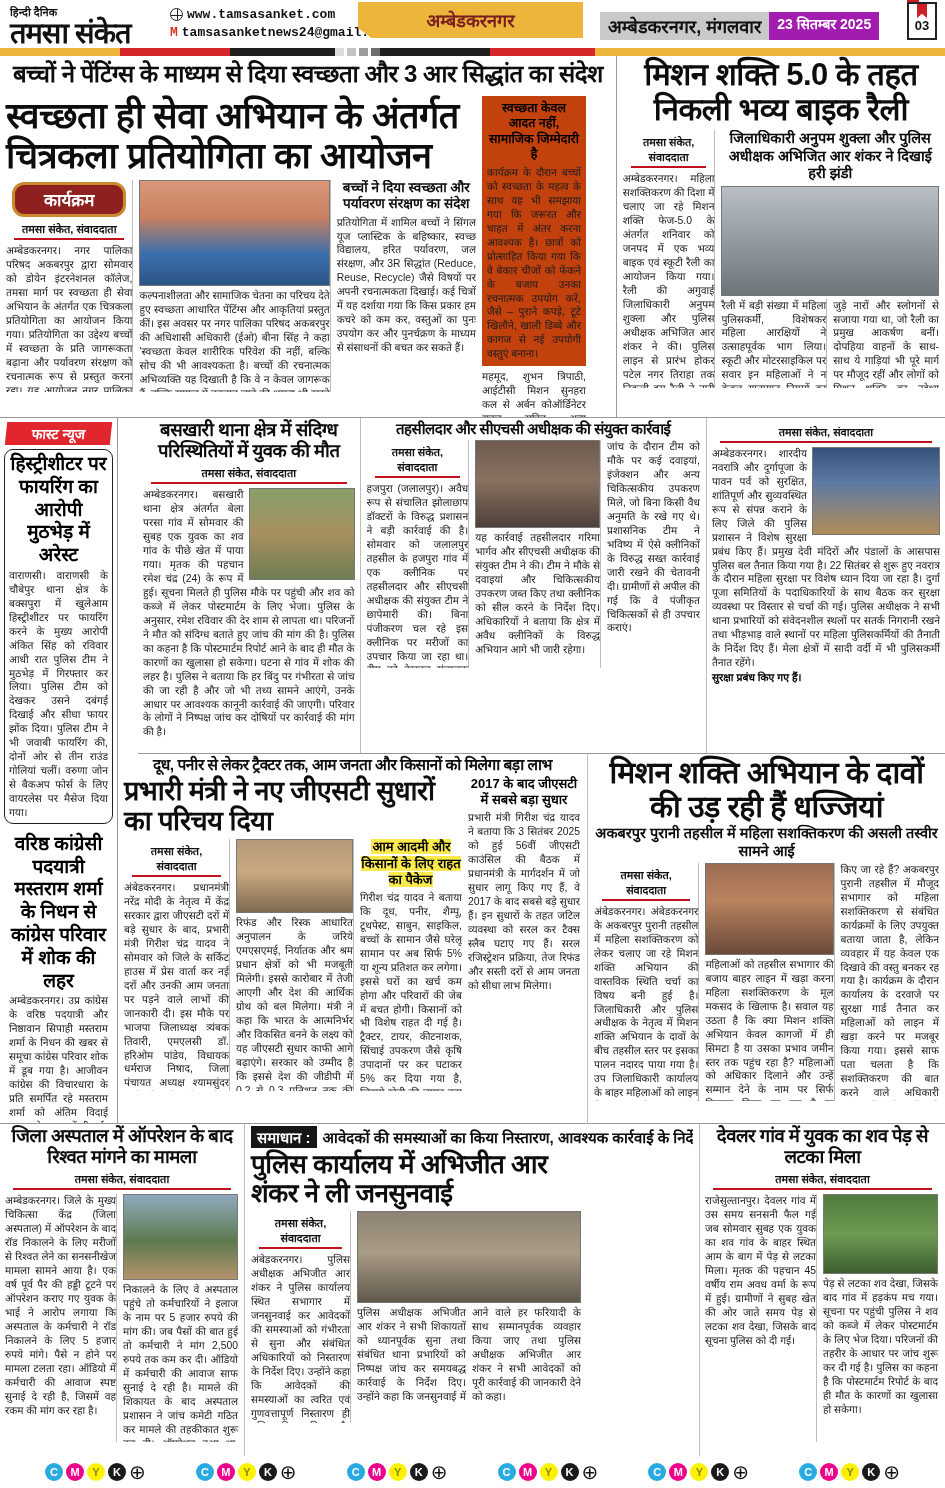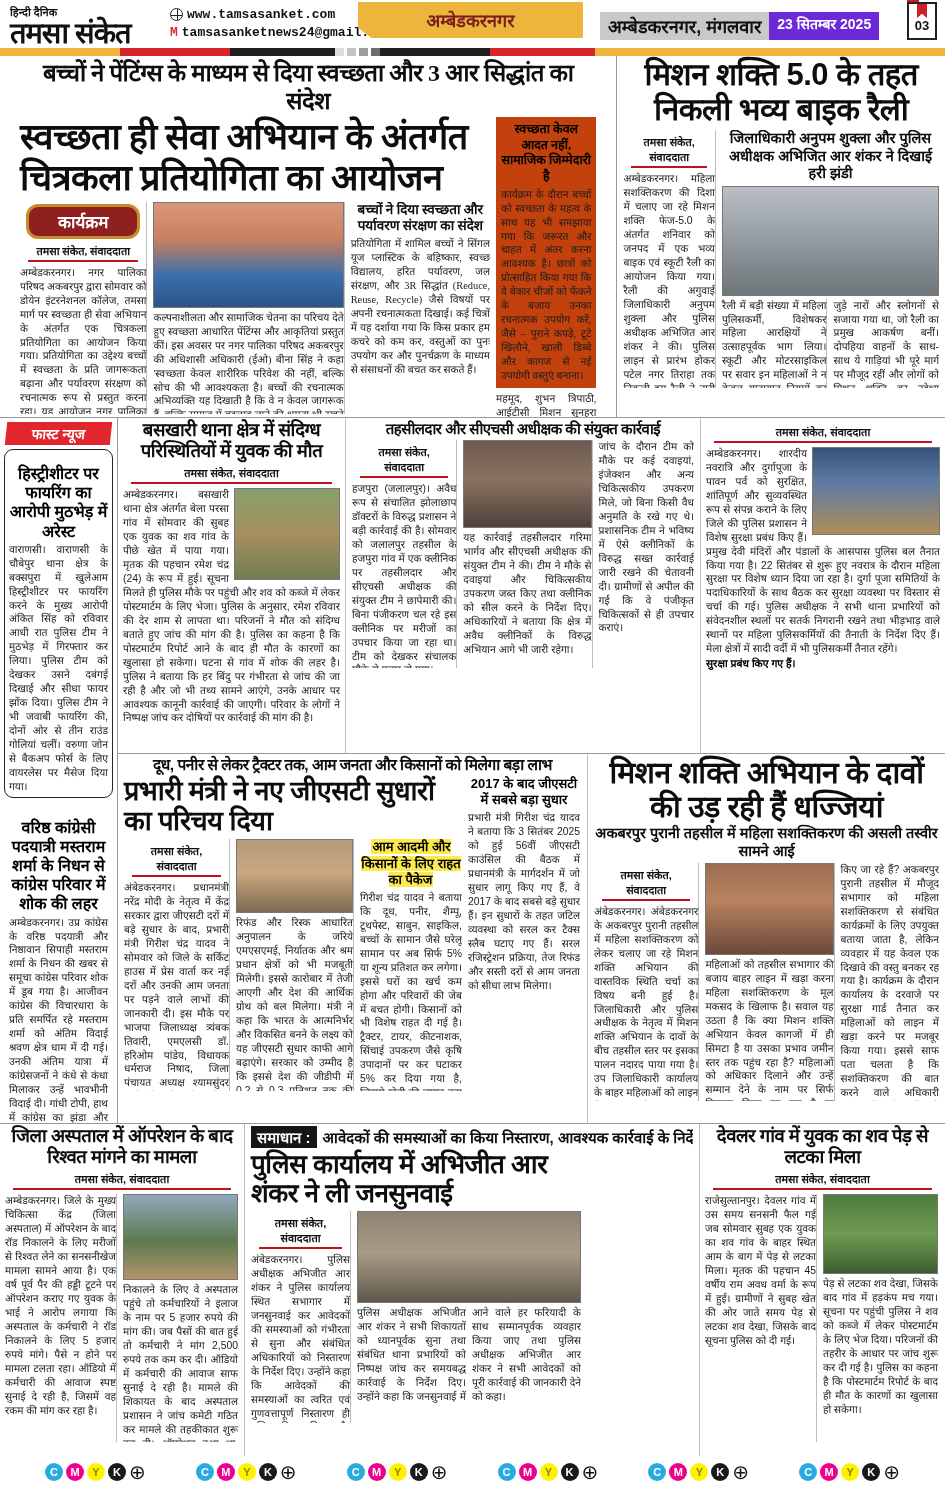--- a/index.html
+++ b/index.html
@@ -15,21 +15,21 @@
   .contact .row { display:flex; align-items:center; gap:4px;font-family:Liberation Mono, monospace; }
   .globe { width:13px; height:13px; border-radius:50%; border:1.5px solid #222; position:relative; display:inline-block; }
   .globe:before { content:""; position:absolute; left:50%; top:0; bottom:0; width:1px; background:#222; }
   .globe:after { content:""; position:absolute; top:50%; left:0; right:0; height:1px; background:#222; }
   .gmail { font-size:13px; font-weight:900; color:#d93025; background:#fff; }
   .ribbon { position:absolute; left:358px; top:2px; width:225px; height:36px; background:#eeb53c; color:#7a1f1f;
             display:flex; align-items:center; justify-content:center; font-size:18px; font-weight:900;
             clip-path:polygon(0 0,100% 0,100% 100%,6% 100%,0 72%); }
   .dateline { position:absolute; left:600px; top:12px; display:flex; }
   .chip-gray { background:#c9c9c9; color:#111; font-size:18px; font-weight:bold; padding:2px 8px; }
-  .chip-black { background:#6d28d9; color:#fff; font-size:14px; font-weight:bold; padding:2px 8px; }
+  .chip-black { background:#a21caf; color:#fff; font-size:14px; font-weight:bold; padding:2px 8px; }
   .pageno { position:absolute; right:8px; top:2px; width:30px; height:38px; border:2px solid #222; background:#fff; text-align:center; }
   .pageno .bm { width:10px; height:14px; background:#cf1f26; margin:0 auto; clip-path:polygon(0 0,100% 0,100% 100%,50% 70%,0 100%); }
   .pageno .num { font-size:13px; font-weight:bold; color:#111; }
   .corner-red { position:absolute; right:26px; top:0px; width:12px; height:14px; background:#cf1f26; clip-path:polygon(0 0,100% 0,100% 100%,50% 70%,0 100%); }
   .tricolor { position:absolute; left:0; right:0; bottom:0; height:8px; display:flex; }
   .tricolor .seg { height:100%; }
 
   
   .kicker { font-weight:900; color:#0d0d0d; text-align:center; line-height:1.15; letter-spacing:-0.5px; }
   .headline { font-weight:900; color:#0d0d0d; line-height:1.12; letter-spacing:-0.5px; }
@@ -37,24 +37,24 @@
   .btxt { font-size:10.4px; line-height:1.34; color:#1c1c1c; text-align:justify; }
   .photo { border:1px solid #777; }
   .vr { border-right:1px solid #bdbdbd; }
   .block { overflow:hidden; }
   .subhead { font-weight:900; text-align:center; color:#0d0d0d; line-height:1.2; }
   .ybox { background:#c2410c; padding:5px 5px; }
   .ybox .t { font-size:12.5px; font-weight:900; text-align:center; line-height:1.25; margin-bottom:3px; }
 
   
   .rowA { height:362px; display:flex; border-bottom:1px solid #999; }
-  .storyA { width:664px; padding:2px 20px; border-right:1px solid #999; overflow:hidden;font-family:Liberation Serif, serif; }
+  .storyA { width:664px; padding:2px 6px; border-right:1px solid #999; overflow:hidden; }
   .storyA .kicker { font-size:24px; margin:2px 0 2px 0; }
   .storyA .headline { font-size:36px; }
-  .sa-flex { display:flex; gap:6px; margin-top:2px; }
+  .sa-flex { display:flex; gap:6px; margin-top:8px; }
   .sa-left { width:470px; }
   .sa-side { width:104px; }
   .sa-cols { display:flex; gap:6px; margin-top:4px; height:212px; overflow:hidden; }
   .sa-c1 { width:128px; }
   .sa-c2 { width:192px; }
   .sa-c3 { width:140px; }
   .badge-prog { background:#8e2020; border:3px solid #c98b2e; border-radius:12px; color:#fff; font-size:17px; font-weight:900; text-align:center; padding:3px 4px; margin:2px 6px; }
   .photo-children { width:100%; height:106px; background:linear-gradient(180deg,#d9987a 0%,#c8805f 35%,#3a6fae 70%,#2c5486 100%); margin-bottom:3px; }
   .sa-c3 .subhead { font-size:13.5px; margin-bottom:3px; }
   .ybox-tail { margin-top:4px; }
@@ -68,24 +68,24 @@
   .sb-right .subhead { font-size:14.5px; margin-bottom:3px; }
   .photo-rally { width:100%; height:110px; background:linear-gradient(180deg,#b9bfc4 0%,#8f979d 55%,#6d7579 100%); margin-bottom:3px; }
   .sb-cols { display:flex; gap:6px; }
   .sb-cols > div { width:50%; }
 
   
   .mid { display:flex; height:706px; border-bottom:1px solid #999; }
   .rail { width:118px; border-right:1px solid #999; padding:3px 4px; overflow:hidden; }
   .badge-fast { background:#e2262d; color:#fff; font-size:14px; font-weight:900; text-align:center; padding:2px 4px; transform:skewX(-6deg); margin:1px 2px 4px 2px; }
   .rail-card { border:1.5px solid #222; border-radius:9px; padding:3px 4px; margin-bottom:5px; overflow:hidden; }
-  .rail-card .h { font-size:16px; font-weight:900; text-align:center; line-height:1.2; margin-bottom:2px;margin-top:11px; }
+  .rail-card .h { font-size:19px; font-weight:900; text-align:center; line-height:1.2; margin-bottom:2px; }
   .rail-card.plain { border-color:transparent; }
   .midR { width:827px; }
-  .rowB { height:336px; display:flex; border-bottom:1px solid #999; }
+  .rowB { height:336px; display:flex; border-bottom:1px solid #999;margin-left:20px; }
   .rowC { height:370px; display:flex; }
 
   
   .storyC { width:227px; padding:2px 5px; overflow:hidden; }
   .storyC .headline { font-size:18.5px; text-align:center; }
   .photo-invest { float:right; width:106px; height:92px; background:linear-gradient(180deg,#87a06b 0%,#a78f5f 50%,#6f7d52 100%); margin:0 0 3px 5px; }
   .storyD { width:356px; padding:2px 6px; border-left:1px solid #bdbdbd; border-right:1px solid #bdbdbd; overflow:hidden; }
   .storyD .kicker { font-size:15px; }
   .storyD .headline { font-size:25px; text-align:center; }
   .sd-cols { display:flex; gap:6px; margin-top:3px; height:228px; overflow:hidden; }

